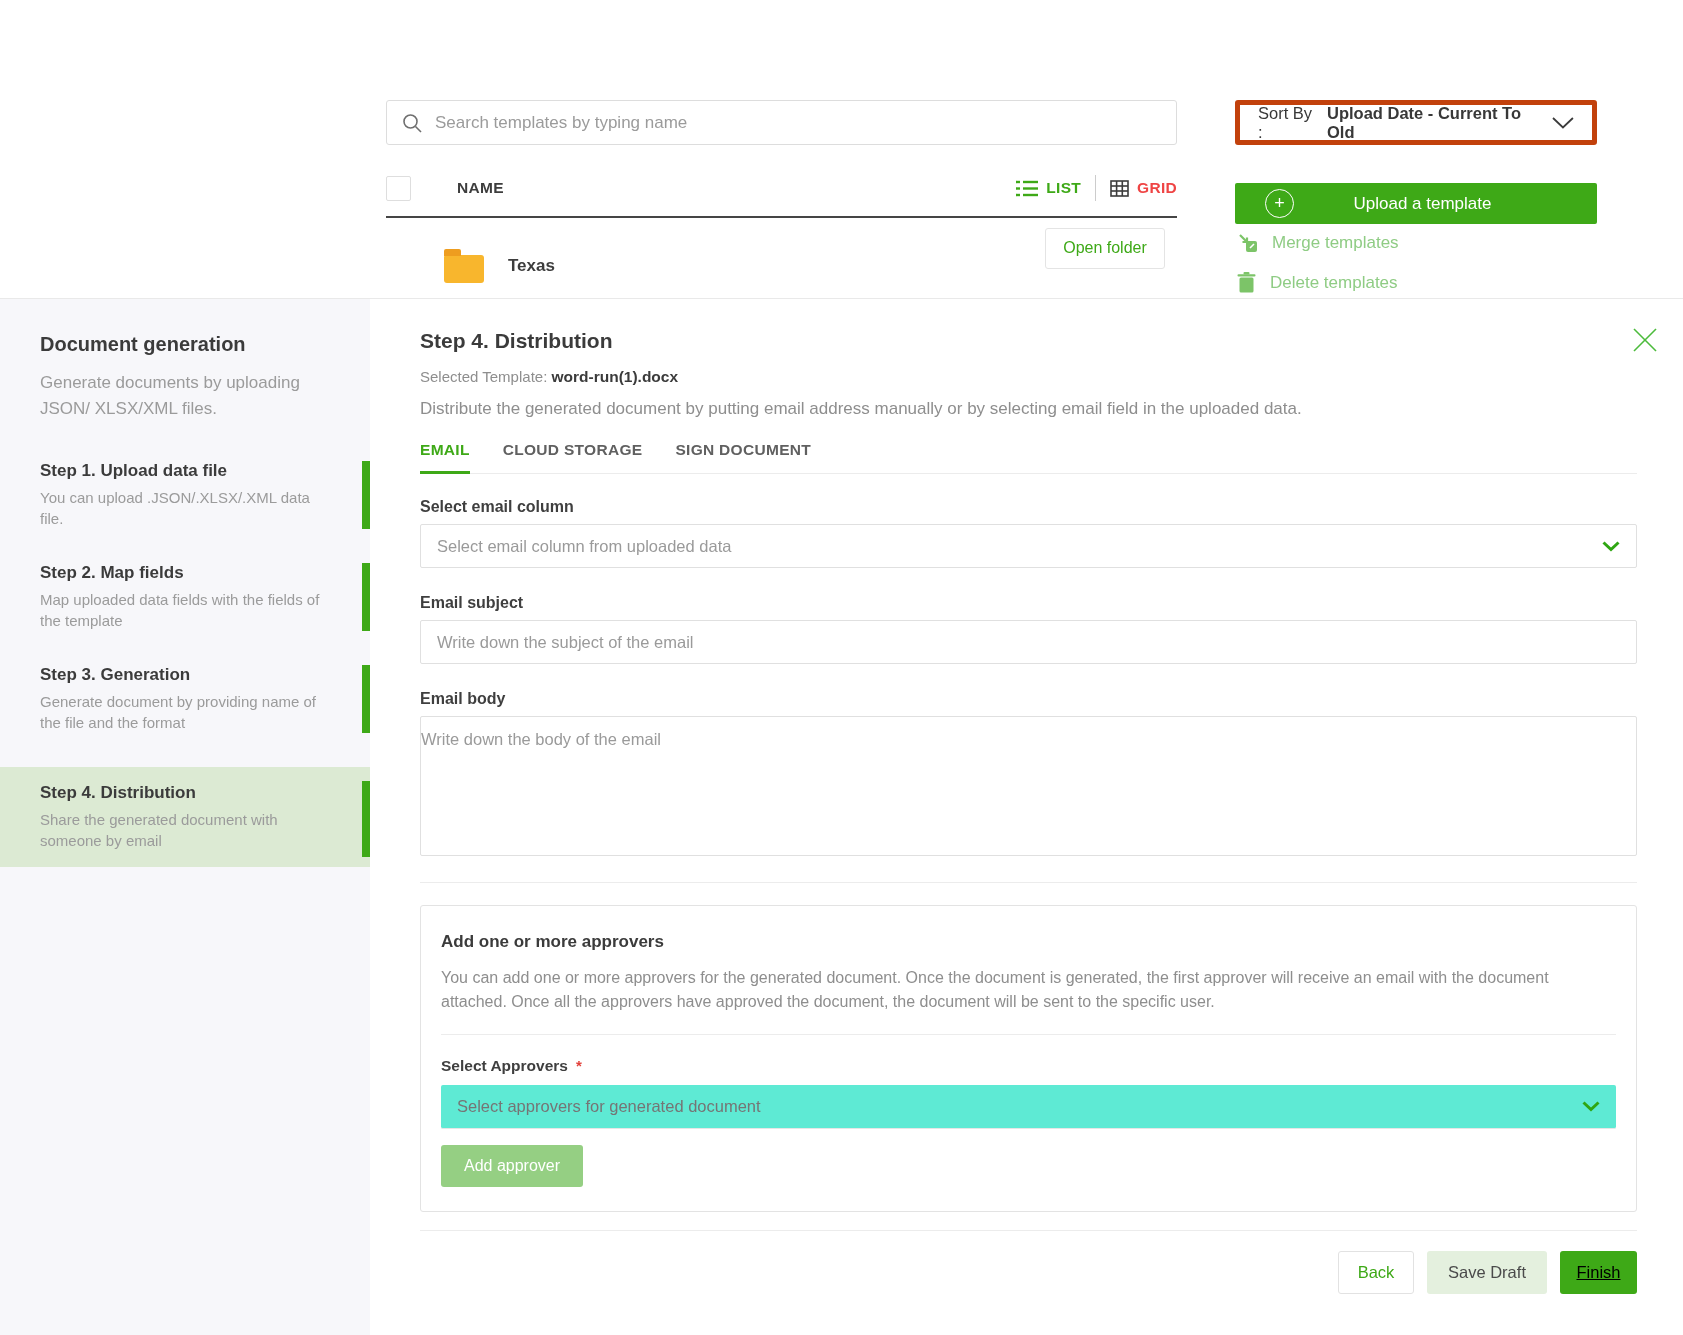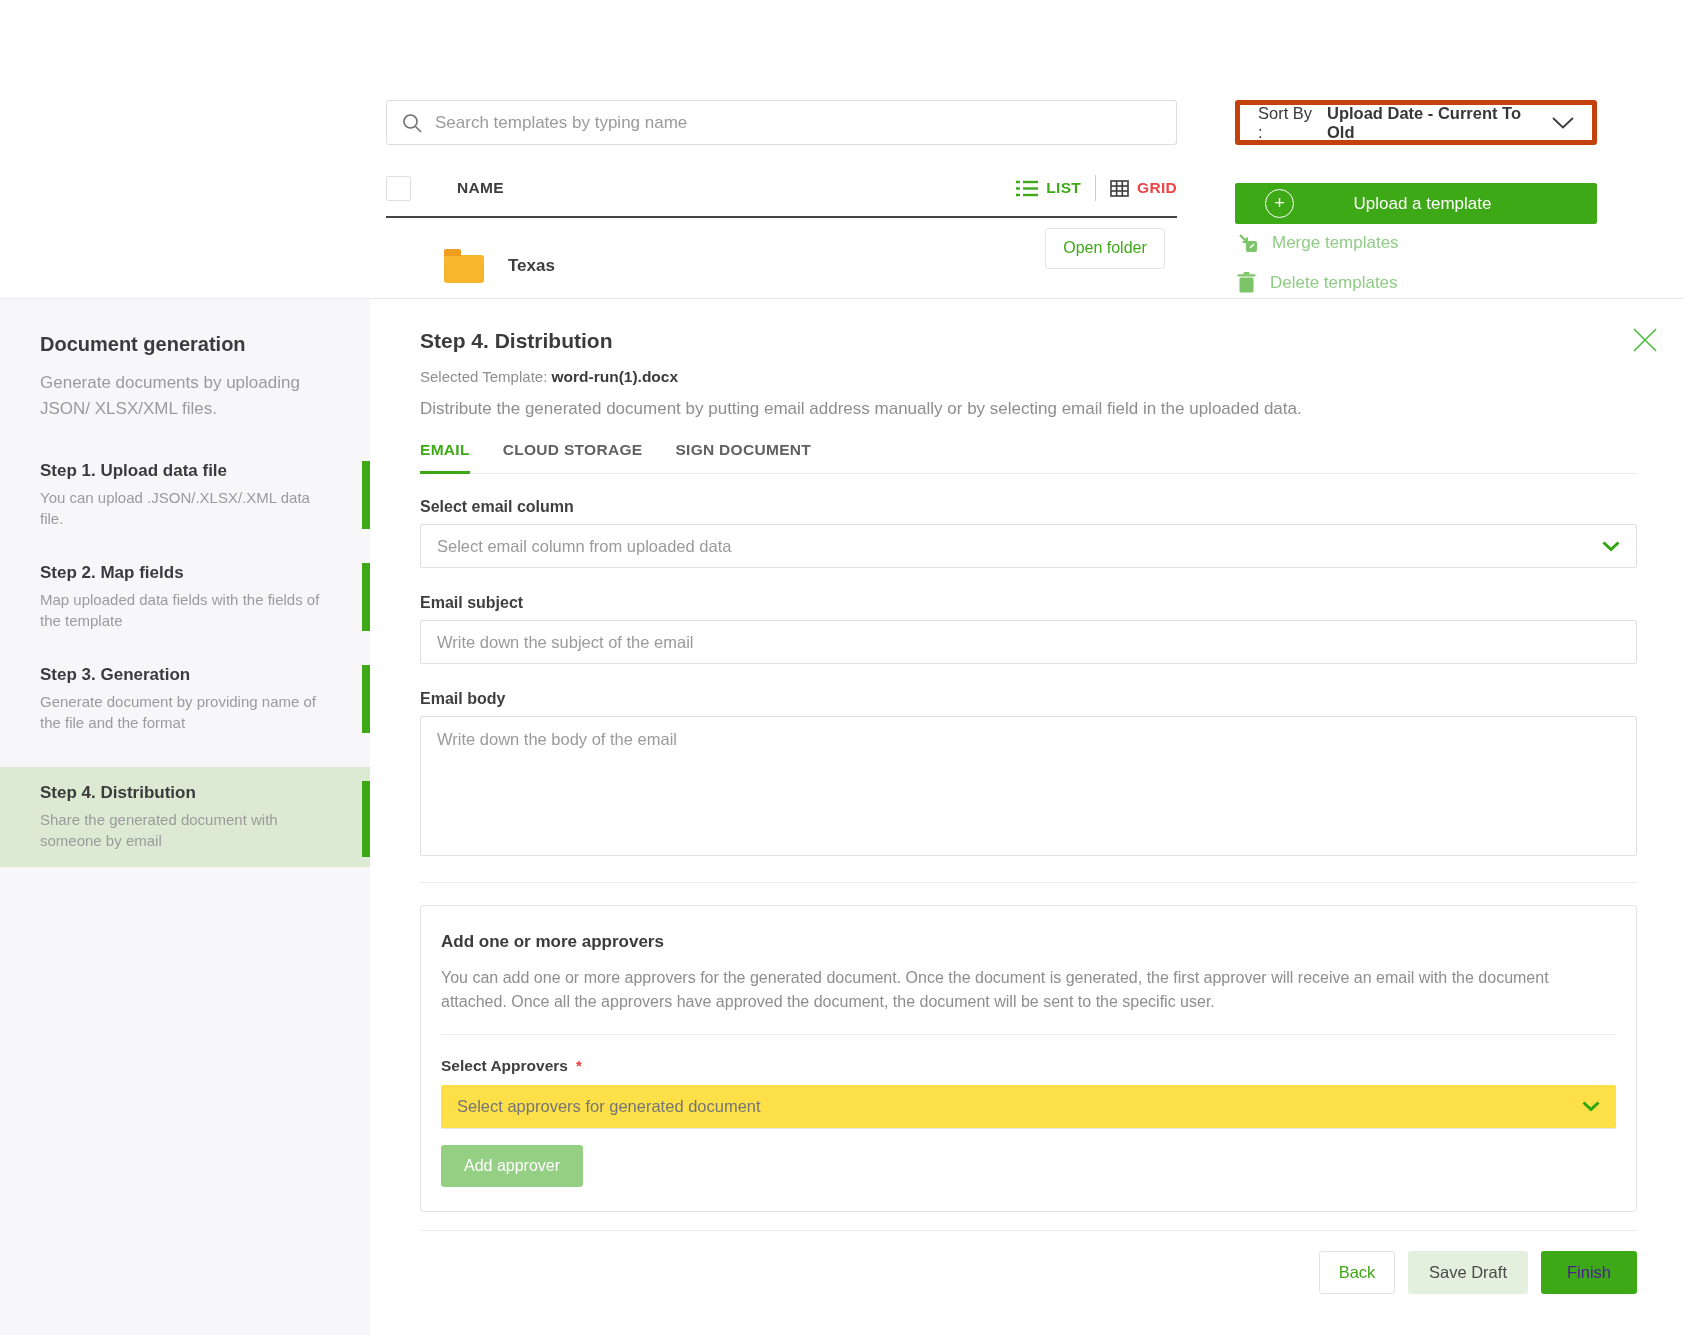--- a/index.html
+++ b/index.html
@@ -76,42 +76,42 @@
     border-bottom:3px solid transparent; margin-bottom:-1px; cursor:pointer; }
   .tab.active { color:#3EA917; border-bottom-color:#3EA917; }
 
   .flabel { display:block; margin-top:24px; font-size:16px; font-weight:bold; color:#3f3f3f; }
   .flabel.sp { margin-top:26px; }
   .field { margin-top:8px; height:44px; border:1px solid #e0e0e0; border-radius:2px; background:#fff;
     display:flex; align-items:center; padding:4px 16px; font-size:16.5px; color:#9a9a9a; cursor:pointer; }
   .field .ph { flex:1; }
   input.field { width:100%; font-family:inherit; color:#3b3b3b; cursor:text; }
   input.field::placeholder { color:#9a9a9a; }
-  textarea.field { width:100%; height:140px; resize:none; padding:13px 16px; font-family:inherit; font-size:16.5px;
+  textarea.field { width:100%; height:140px; resize:none; padding:13px 0; font-family:inherit; font-size:16.5px;
     color:#3b3b3b; cursor:text; display:block; }
   textarea.field::placeholder { color:#9a9a9a; }
 
   .hr { border:none; border-top:1px solid #ececec; margin-top:26px; }
   .hr.thin { margin-top:18px; }
 
   .card { margin-top:22px; border:1px solid #e3e3e3; border-radius:3px; padding:26px 20px 24px 20px; }
   .card h3 { font-size:17px; font-weight:bold; color:#3b3b3b; }
   .card p { margin-top:14px; font-size:16px; line-height:1.5; color:#8e8e8e; }
   .card .hr { margin-top:20px; }
   .req { color:#e2403a; margin-left:8px; font-size:15px; }
   .flabel.inner { margin-top:22px; font-size:15.5px; }
-  .field.gray { margin-top:10px; background:#fde047; border:none; border-bottom:1px solid #e6e6e6; color:#757575;gap:20px; }
+  .field.gray { margin-top:10px; background:#5eead4; border:none; border-bottom:1px solid #e6e6e6; color:#757575;gap:20px; }
   .add-approver { margin-top:16px; height:42px; padding:0 23px; background:#95CF83; border:none; border-radius:3px;
     color:#fff; font-size:16px; font-family:inherit; cursor:pointer; }
 
   .footer { margin-top:20px; display:flex; justify-content:flex-end; gap:13px; }
   .footer button { height:43px; border-radius:3px; font-size:16.5px; font-family:inherit; cursor:pointer; }
   .btn-back { width:76px; background:#fff; border:1px solid #e2e2e2; color:#3EA917; }
   .btn-save { width:120px; background:#E4F0DE; border:none; color:#4a4a4a; }
-  .btn-finish { width:96px; background:#3EA917; border:none; color:#4c1d95; }
+  .btn-finish { width:77px; background:#3EA917; border:none; color:#000000;text-decoration:underline; }
 </style>
 </head>
 <body>
 
 <div class="page">
 
   <div class="bg">
 
     <div class="search-box">
       <svg width="22" height="22" viewBox="0 0 22 22" fill="none" stroke="#6f6f6f" stroke-width="1.6">

